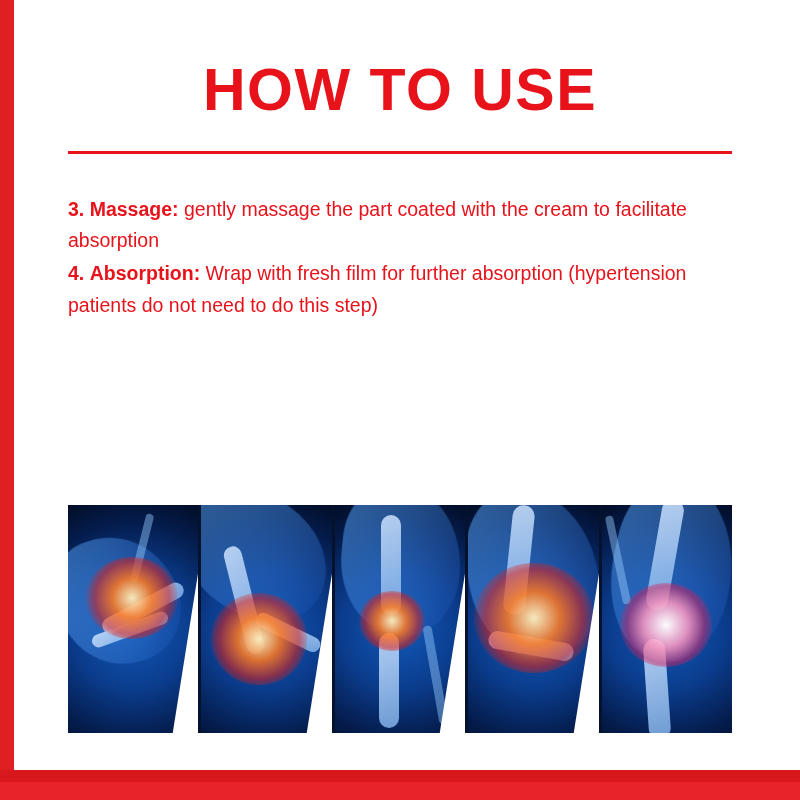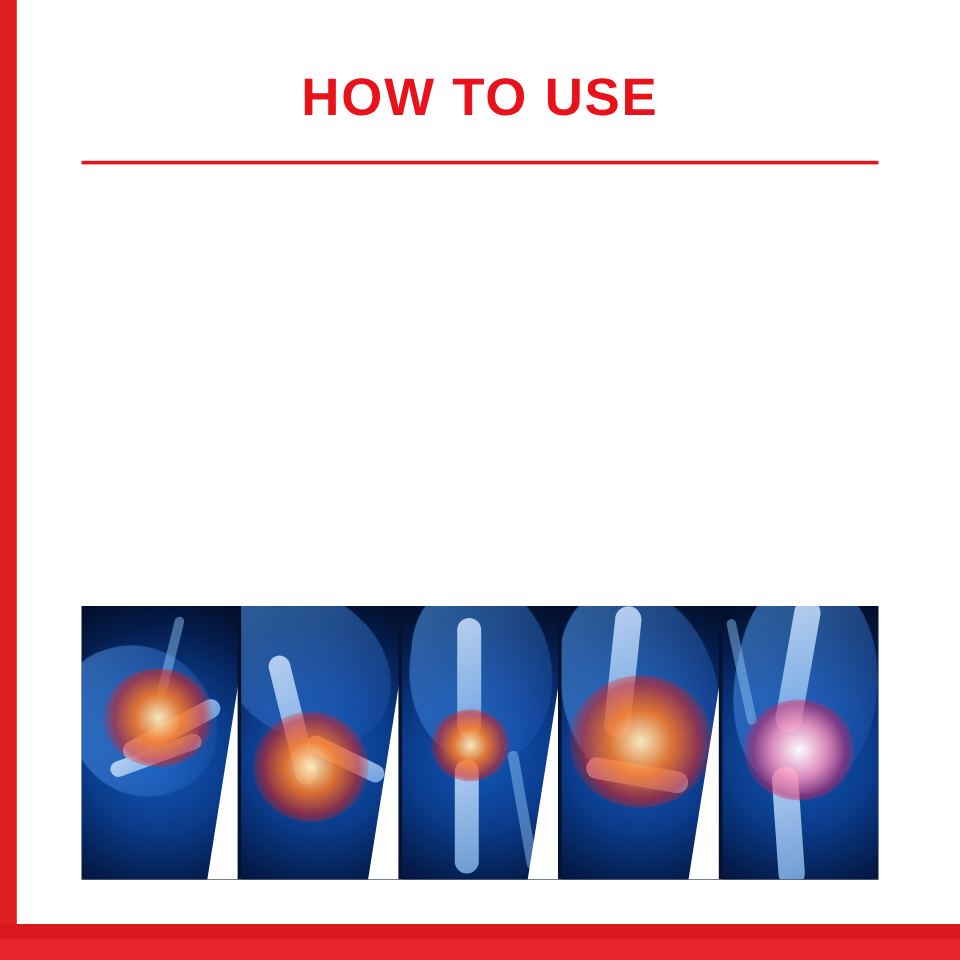--- a/index.html
+++ b/index.html
@@ -60,21 +60,21 @@
     position: absolute;
     left: 68px;
     top: 0;
     width: 664px;
   }
 
   .title {
     margin-top: 58px;
     text-align: center;
     color: #e8121a;
-    font-size: 44px;
+    font-size: 59px;
     font-weight: bold;
     letter-spacing: 1.5px;
     line-height: 1.1;
     font-family: "Liberation Sans", sans-serif;
   }
 
   .rule {
     margin-top: 28px;
     height: 3px;
     background: #e8121a;
@@ -171,21 +171,31 @@
   <div class="content">
 
     <div class="title">HOW TO USE</div>
 
     <div class="rule"></div>
 
     <div class="steps">
 
 
 
-
+      <p class="step">
+        <b>3.</b>
+        <b>Massage:</b>
+        <span class="body">gently massage the part coated with the cream to facilitate absorption</span>
+      </p>
+
+      <p class="step">
+        <b>4.</b>
+        <b>Absorption:</b>
+        <span class="body">Wrap with fresh film for further absorption (hypertension patients do not need to do this step)</span>
+      </p>
 
     </div>
   </div>
 
   <div class="strip">
 
     <div class="panel">
       <div class="limb" style="left:-10px; top:30px; width:120px; height:130px; transform:rotate(-18deg);"></div>
       <div class="bone" style="left:30px; top:95px; width:90px; height:16px; transform:rotate(-28deg);"></div>
       <div class="bone" style="left:22px; top:118px; width:80px; height:13px; transform:rotate(-20deg);"></div>

